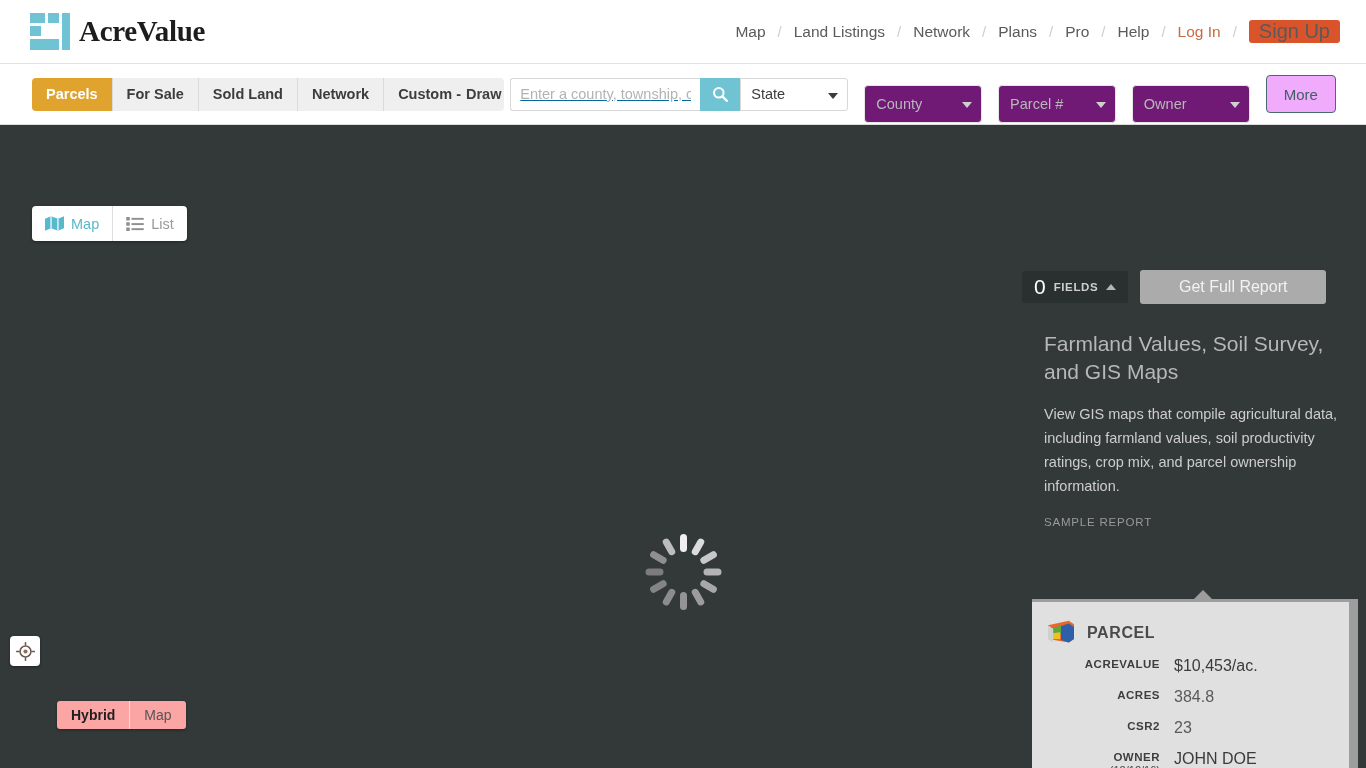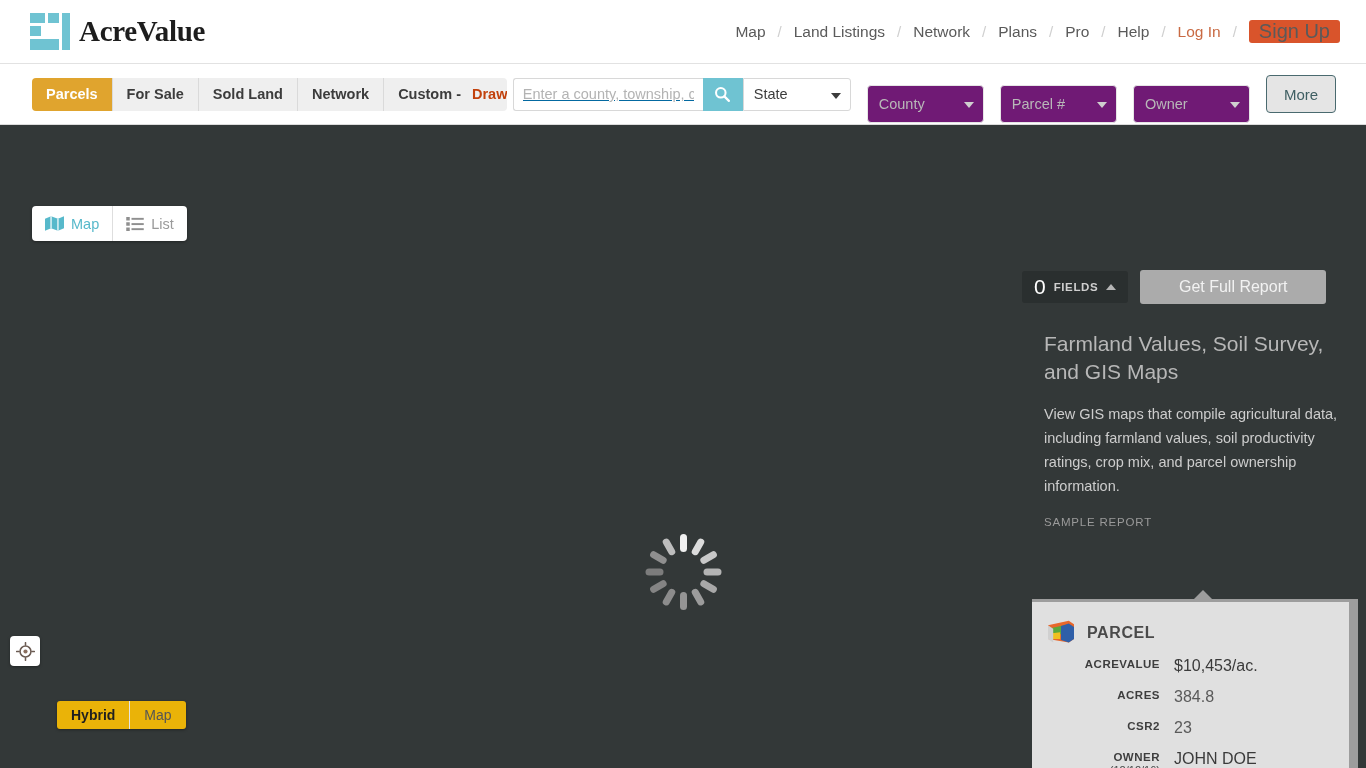--- a/index.html
+++ b/index.html
@@ -85,21 +85,21 @@
     color: #3c3c3c;
     font-size: 14.5px; font-weight: bold;
     padding: 0 14px;
     display: flex; align-items: center;
     border-right: 1px solid #dadada;
     white-space: nowrap;
     cursor: pointer;
   }
   .tab:last-child { border-right: none; }
   .tab.active { background: #e0a42e; color: #ffffff; }
-  .tab .draw-link { color: #c2410c; margin-left: 11px; }
+  .tab .draw-link { color: #404040; margin-left: 5px; }
 
   .search-group {
     margin-left: 6px;
     display: flex; align-items: center;
     height: 33px;
   }
   .search-input {
     width: 190px; height: 33px;
     border: 1px solid #d8d8d8;
     border-right: none;
@@ -151,21 +151,21 @@
     margin-top: 20px;
   }
   .filter-box .caret {
     border-top-color: #cfcfcf; top: 16px;
   }
   .more-btn {
     margin-left: 16px; margin-right: 30px;
     width: 72px; height: 38px;
     border: 1px solid #4a6a6f;
     border-radius: 4px;
-    background: #e5e5e5;
+    background: #f0abfc;
     color: #3f5f63;
     font-size: 15px;
     display: flex; align-items: center; justify-content: center;
     cursor: pointer;
   }
 
   
   .map-area {
     position: absolute; top: 125px; left: 0;
     width: 1366px; height: 643px;
@@ -209,21 +209,21 @@
     background: #ffffff;
     border-radius: 4px;
     display: flex; align-items: center; justify-content: center;
     box-shadow: 0 1px 3px rgba(0,0,0,0.35);
     cursor: pointer;
   }
 
   .basemap-toggle {
     position: absolute; left: 57px; top: 576px;
     height: 28px;
-    background: #eab308;
+    background: #fca5a5;
     border-radius: 3px;
     display: flex; align-items: stretch;
     box-shadow: 0 1px 3px rgba(0,0,0,0.35);
     font-size: 14px;
   }
   .bm-item {
     display: flex; align-items: center;
     padding: 0 14px;
     cursor: pointer;
   }

